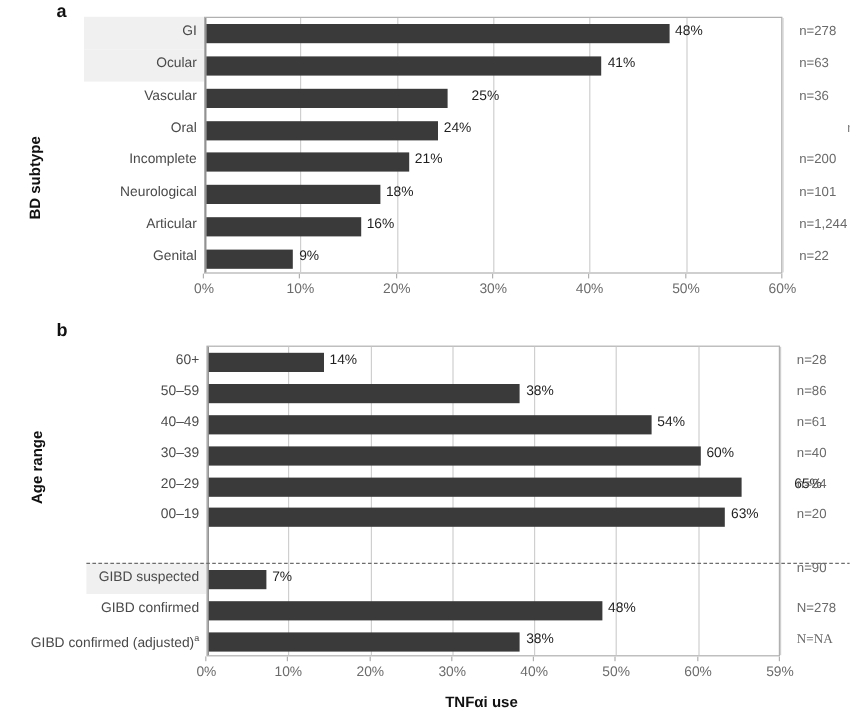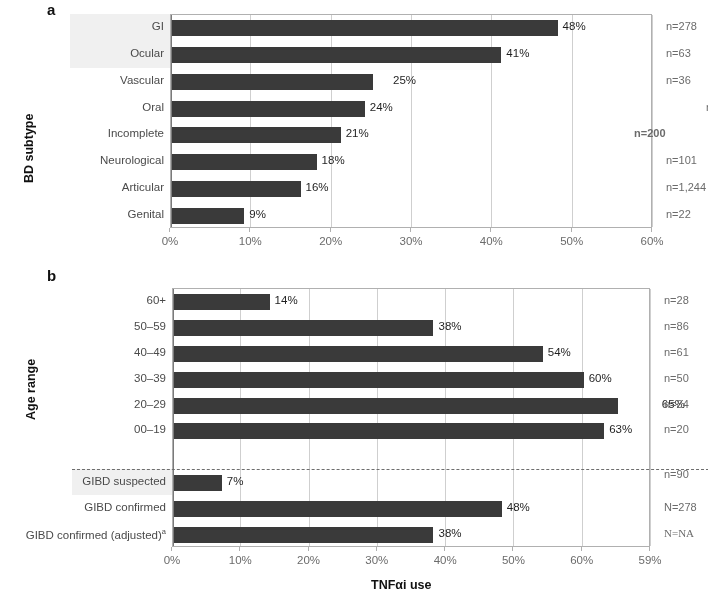--- a/index.html
+++ b/index.html
@@ -212,21 +212,21 @@
     <div class="bar-label" style="left: 506.367px; top: 48.125px; z-index: 4;">41%</div>
     <div class="n-label" style="left: 666px; top: 48.125px; z-index: 4;">n=63</div>
     <div class="cat-label" style="width: 200px; left: -36px; top: 74.875px; z-index: 4;">Vascular</div>
     <div class="bar-label" style="left: 361px; top: 74.875px; z-index: 4; margin-left: 32px;">25%</div>
     <div class="n-label" style="left: 666px; top: 74.875px; z-index: 4;">n=36</div>
     <div class="cat-label" style="width: 200px; left: -36px; top: 101.625px; z-index: 4;">Oral</div>
     <div class="bar-label" style="left: 369.8px; top: 101.625px; z-index: 4;">24%</div>
     <div class="n-label" style="left: 706px; top: 101.625px; z-index: 4;">n=25</div>
     <div class="cat-label" style="width: 200px; left: -36px; top: 128.375px; z-index: 4;">Incomplete</div>
     <div class="bar-label" style="left: 345.7px; top: 128.375px; z-index: 4;">21%</div>
-    <div class="n-label" style="left: 634px; top: 128.375px; z-index: 4; font-weight: bold;">n=200</div>
+    <div class="n-label" style="left: 666px; top: 128.375px; z-index: 4;">n=200</div>
     <div class="cat-label" style="width: 200px; left: -36px; top: 155.125px; z-index: 4;">Neurological</div>
     <div class="bar-label" style="left: 321.6px; top: 155.125px; z-index: 4;">18%</div>
     <div class="n-label" style="left: 666px; top: 155.125px; z-index: 4;">n=101</div>
     <div class="cat-label" style="width: 200px; left: -36px; top: 181.875px; z-index: 4;">Articular</div>
     <div class="bar-label" style="left: 305.533px; top: 181.875px; z-index: 4;">16%</div>
     <div class="n-label" style="left: 666px; top: 181.875px; z-index: 4;">n=1,244</div>
     <div class="cat-label" style="width: 200px; left: -36px; top: 208.625px; z-index: 4;">Genital</div>
     <div class="bar-label" style="left: 249.3px; top: 208.625px; z-index: 4;">9%</div>
     <div class="n-label" style="left: 666px; top: 208.625px; z-index: 4;">n=22</div>
     <div class="band" style="left: 72px; top: 469.3px; width: 578px; height: 25.9px; z-index: 1;"></div>
@@ -250,21 +250,21 @@
     <div class="bar-label" style="left: 274.6px; top: 294.95px; z-index: 4;">14%</div>
     <div class="n-label" style="left: 664px; top: 294.95px; z-index: 4;">n=28</div>
     <div class="cat-label" style="width: 200px; left: -34px; top: 320.85px; z-index: 4;">50–59</div>
     <div class="bar-label" style="left: 438.486px; top: 320.85px; z-index: 4;">38%</div>
     <div class="n-label" style="left: 664px; top: 320.85px; z-index: 4;">n=86</div>
     <div class="cat-label" style="width: 200px; left: -34px; top: 346.75px; z-index: 4;">40–49</div>
     <div class="bar-label" style="left: 547.743px; top: 346.75px; z-index: 4;">54%</div>
     <div class="n-label" style="left: 664px; top: 346.75px; z-index: 4;">n=61</div>
     <div class="cat-label" style="width: 200px; left: -34px; top: 372.65px; z-index: 4;">30–39</div>
     <div class="bar-label" style="left: 588.714px; top: 372.65px; z-index: 4;">60%</div>
-    <div class="n-label" style="left: 664px; top: 372.65px; z-index: 4;">n=50</div>
+    <div class="n-label" style="left: 664px; top: 372.65px; z-index: 4;">n=40</div>
     <div class="cat-label" style="width: 200px; left: -34px; top: 398.55px; z-index: 4;">20–29</div>
     <div class="bar-label" style="left: 622.857px; top: 398.55px; z-index: 4; padding-left: 39px;">65%</div>
     <div class="n-label" style="left: 664px; top: 398.55px; z-index: 4;">n=34</div>
     <div class="cat-label" style="width: 200px; left: -34px; top: 424.45px; z-index: 4;">00–19</div>
     <div class="bar-label" style="left: 609.2px; top: 424.45px; z-index: 4;">63%</div>
     <div class="n-label" style="left: 664px; top: 424.45px; z-index: 4;">n=20</div>
     <div class="cat-label" style="width: 200px; left: -34px; top: 476.25px; z-index: 4;">GIBD suspected</div>
     <div class="bar-label" style="left: 226.8px; top: 476.25px; z-index: 4;">7%</div>
     <div class="n-label" style="left: 664px; top: 469px; z-index: 4;">n=90</div>
     <div class="cat-label" style="width: 200px; left: -34px; top: 502.15px; z-index: 4;">GIBD confirmed</div>

